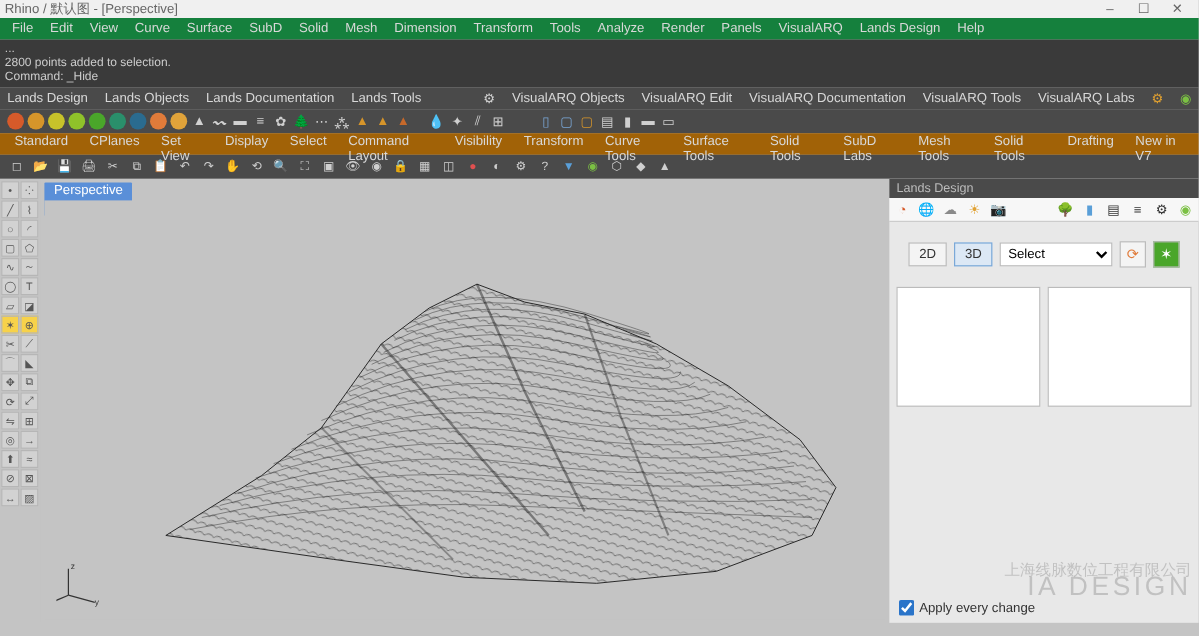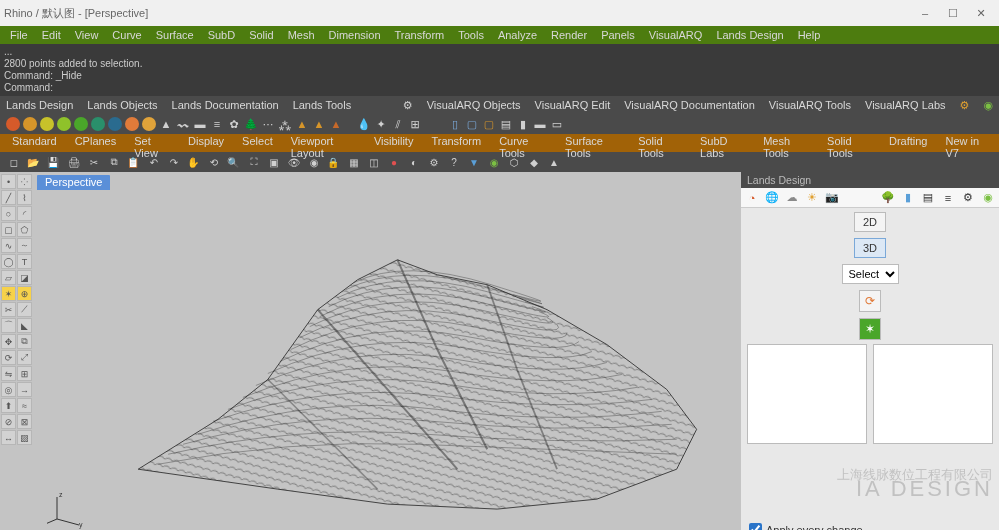--- a/index.html
+++ b/index.html
@@ -1,24 +1,24 @@
 <!DOCTYPE html>
 <html><head>
 <meta charset="utf-8">
 <style>
 * { margin: 0; padding: 0; box-sizing: border-box; font-family: "Segoe UI", Tahoma, sans-serif; }
 body { width: 999px; height: 530px; background: #c4c4c4; overflow: hidden; font-size: 11px; color: #333; }
 
 
-.titlebar { height: 26px; background: #f0f0f0; display: flex; align-items: center; padding: 0 4px; }
+.titlebar { height: 15px; background: #f0f0f0; display: flex; align-items: center; padding: 0 4px; }
 .titlebar .title { flex: 1; font-size: 11px; color: #666; }
 .titlebar .winbtn { width: 28px; height: 16px; display: flex; align-items: center; justify-content: center; color: #666; cursor: pointer; }
 
 
-.menubar { height: 18px; background: #4d7c0f; display: flex; align-items: center; padding: 0 4px; gap: 2px; }
+.menubar { height: 18px; background: #15803d; display: flex; align-items: center; padding: 0 4px; gap: 2px; }
 .menubar .item { color: #d8d8d8; font-size: 11px; padding: 1px 6px; cursor: pointer; }
 
 
 .cmdarea { background: #3a3a3a; color: #ccc; font-size: 10px; padding: 2px 4px; line-height: 12px; }
 .cmdarea .line { white-space: nowrap; overflow: hidden; }
 
 
 .secondtabs { height: 18px; background: #4a4a4a; display: flex; align-items: center; padding: 0 6px; gap: 14px; color: #d8d8d8; font-size: 11px; }
 .secondtabs .spacer { flex: 1; }
 .secondtabs .tab { cursor: pointer; }
@@ -49,21 +49,21 @@
 .viewtab .dd { font-size: 9px; }
 .viewport { position: absolute; top: 18px; left: 3px; right: 3px; bottom: 3px; background: #c4c4c4; }
 .axes { position: absolute; bottom: 10px; left: 10px; width: 40px; height: 40px; }
 
 
 .rightpanel { width: 258px; background: #e8e8e8; display: flex; flex-direction: column; }
 .rp-title { background: #4a4a4a; color: #bbb; font-size: 10.5px; padding: 2px 6px; }
 .rp-tabicons { height: 20px; background: #f7f7f7; display: flex; align-items: center; padding: 0 4px; gap: 6px; border-bottom: 1px solid #ccc; justify-content: space-between; }
 .rp-tabicons .igroup { display: flex; gap: 6px; }
 .rp-tabicons .ic { width: 14px; height: 14px; display: inline-flex; align-items: center; justify-content: center; font-size: 11px; cursor: pointer; }
-.rp-controls { padding: 4px; display: flex; gap: 6px; align-items: center; flex-direction: column; }
+.rp-controls { padding: 16px; display: flex; gap: 6px; align-items: center; }
 .rp-controls .mode { padding: 3px 8px; border: 1px solid #bbb; background: #f4f4f4; cursor: pointer; font-size: 11px; }
 .rp-controls .mode.active { background: #dce8f5; border-color: #7aa8d8; }
 .rp-controls select { flex: 1; font-size: 11px; padding: 2px; border: 1px solid #bbb; background: #fff; }
 .rp-controls .sbtn { width: 22px; height: 22px; border: 1px solid #bbb; background: #f4f4f4; display: inline-flex; align-items: center; justify-content: center; font-size: 12px; cursor: pointer; }
 .rp-panes { display: flex; padding: 0 6px; gap: 6px; }
 .rp-panes .pane { flex: 1; height: 100px; border: 1px solid #bbb; background: #fff; }
 .rp-apply { margin-top: auto; padding: 6px 8px; display: flex; align-items: center; gap: 4px; font-size: 11px; }
 .rp-apply input[type=checkbox] { accent-color: #2a74c9; }
 
 
@@ -97,21 +97,20 @@
   <span class="item">Panels</span>
   <span class="item">VisualARQ</span>
   <span class="item">Lands Design</span>
   <span class="item">Help</span>
 </div>
 
 <div class="cmdarea">
   <div class="line">...</div>
   <div class="line">2800 points added to selection.</div>
   <div class="line">Command: _Hide</div>
-  <div class="line">Command:</div>
 </div>
 
 <div class="secondtabs">
   <span class="tab">Lands Design</span>
   <span class="tab">Lands Objects</span>
   <span class="tab">Lands Documentation</span>
   <span class="tab">Lands Tools</span>
   <span class="spacer"></span>
   <span class="icon" style="color:#d0d0d0">⚙</span>
   <span class="tab">VisualARQ Objects</span>
@@ -158,21 +157,21 @@
   <span class="micon">▬</span>
   <span class="micon">▭</span>
 </div>
 
 <div class="namedtabs">
   <span class="ntab">Standard</span>
   <span class="ntab">CPlanes</span>
   <span class="ntab">Set View</span>
   <span class="ntab">Display</span>
   <span class="ntab">Select</span>
-  <span class="ntab">Viewport Layout</span>
+  <span class="ntab">Command Layout</span>
   <span class="ntab">Visibility</span>
   <span class="ntab">Transform</span>
   <span class="ntab">Curve Tools</span>
   <span class="ntab">Surface Tools</span>
   <span class="ntab">Solid Tools</span>
   <span class="ntab">SubD Labs</span>
   <span class="ntab">Mesh Tools</span>
   <span class="ntab">Solid Tools</span>
   <span class="ntab">Drafting</span>
   <span class="ntab">New in V7</span>

